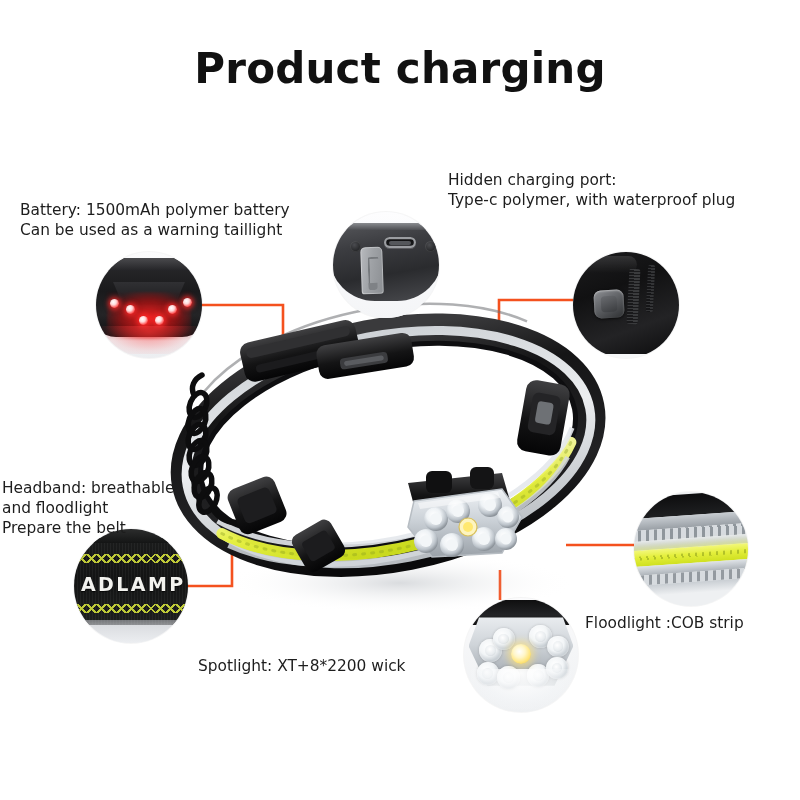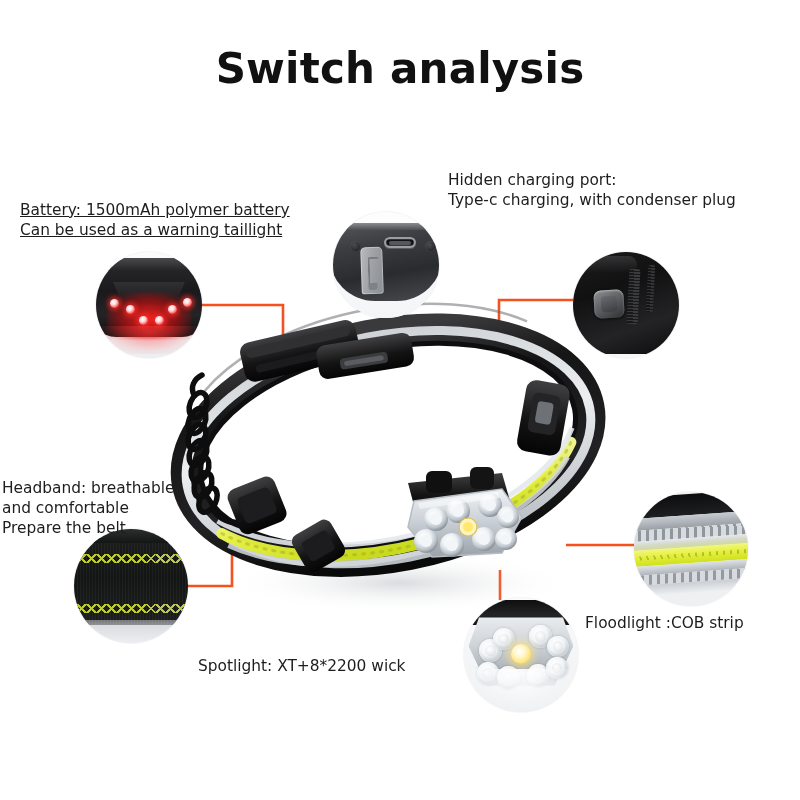--- a/index.html
+++ b/index.html
@@ -32,21 +32,21 @@
 
   
   .callout-text {
     position: absolute;
     font-size: 15.4px;
     line-height: 1.30;
     color: #1d1d1d;
     white-space: pre-line;
     font-weight: 400;
   }
-  #txt-battery   { left: 20px;  top: 200px;  width: 300px; text-decoration: underline; }
+  #txt-battery   { left: 20px;  top: 200px;  width: 300px; }
   #txt-charging  { left: 448px; top: 170px;  width: 345px; }
   #txt-switch    { left: 588px; top: 358px;  width: 212px; }
   #txt-headband  { left: 2px;   top: 478px;  width: 195px; }
   #txt-spotlight { left: 198px; top: 656px;  width: 300px; }
   #txt-floodlight{ left: 585px; top: 613px;  width: 230px; }
 
   
   .leaders { position: absolute; left: 0; top: 0; width: 800px; height: 800px; }
 
   
@@ -275,21 +275,21 @@
                background:#0a0a0b; border-radius:0 0 4px 4px; }
 
   
   #product { position: absolute; left: 150px; top: 295px; width: 480px; height: 330px; }
 </style>
 </head>
 <body>
 
 <div id="page">
 
-  <div class="page-title">Switch analysis</div>
+  <div class="page-title">Product charging</div>
 
   <svg class="leaders" viewBox="0 0 800 800" xmlns="http://www.w3.org/2000/svg">
     <g fill="none" stroke="#f4511e" stroke-width="2.6">
 
       <path d="M201,305 L283,305 L283,348"></path>
 
       <path d="M386,319 L386,378"></path>
 
       <path d="M576,300 L499,300 L499,386"></path>
 
@@ -479,20 +479,21 @@
     </div>
   </div>
 
   <div class="bubble" id="bub-band">
     <div class="inner">
       <div class="hb-bg"></div>
       <div class="hb-fab"></div>
       <div class="hb-top"></div>
       <div class="hb-zig z1"></div>
       <div class="hb-zig z2"></div>
+      <div class="hb-word">ADLAMP</div>
       <div class="hb-shadow"></div>
     </div>
   </div>
 
   <div class="bubble" id="bub-spot">
     <div class="inner">
       <div class="sp-bg"></div>
       <div class="sp-hood"></div>
       <div class="sp-lens"></div>
       <div class="sp-led" style="left:13%; top:36%; width:20%; height:20%;"></div>
@@ -522,20 +523,20 @@
         <div class="cb-row cb-grey3"></div>
         <div class="cb-row cb-dash2"></div>
         <div class="cb-row cb-grey4"></div>
       </div>
     </div>
   </div>
 
   <div class="callout-text" id="txt-battery">Battery: 1500mAh polymer battery
 Can be used as a warning taillight</div>
   <div class="callout-text" id="txt-charging">Hidden charging port:
-Type-c charging, with condenser plug</div>
+Type-c polymer, with waterproof plug</div>
   <div class="callout-text" id="txt-headband">Headband: breathable
- and comfortable
+ and floodlight
 Prepare the belt</div>
   <div class="callout-text" id="txt-spotlight">Spotlight: XT+8*2200 wick</div>
   <div class="callout-text" id="txt-floodlight">Floodlight :COB strip</div>
 
 </div>
 
 </body></html>

